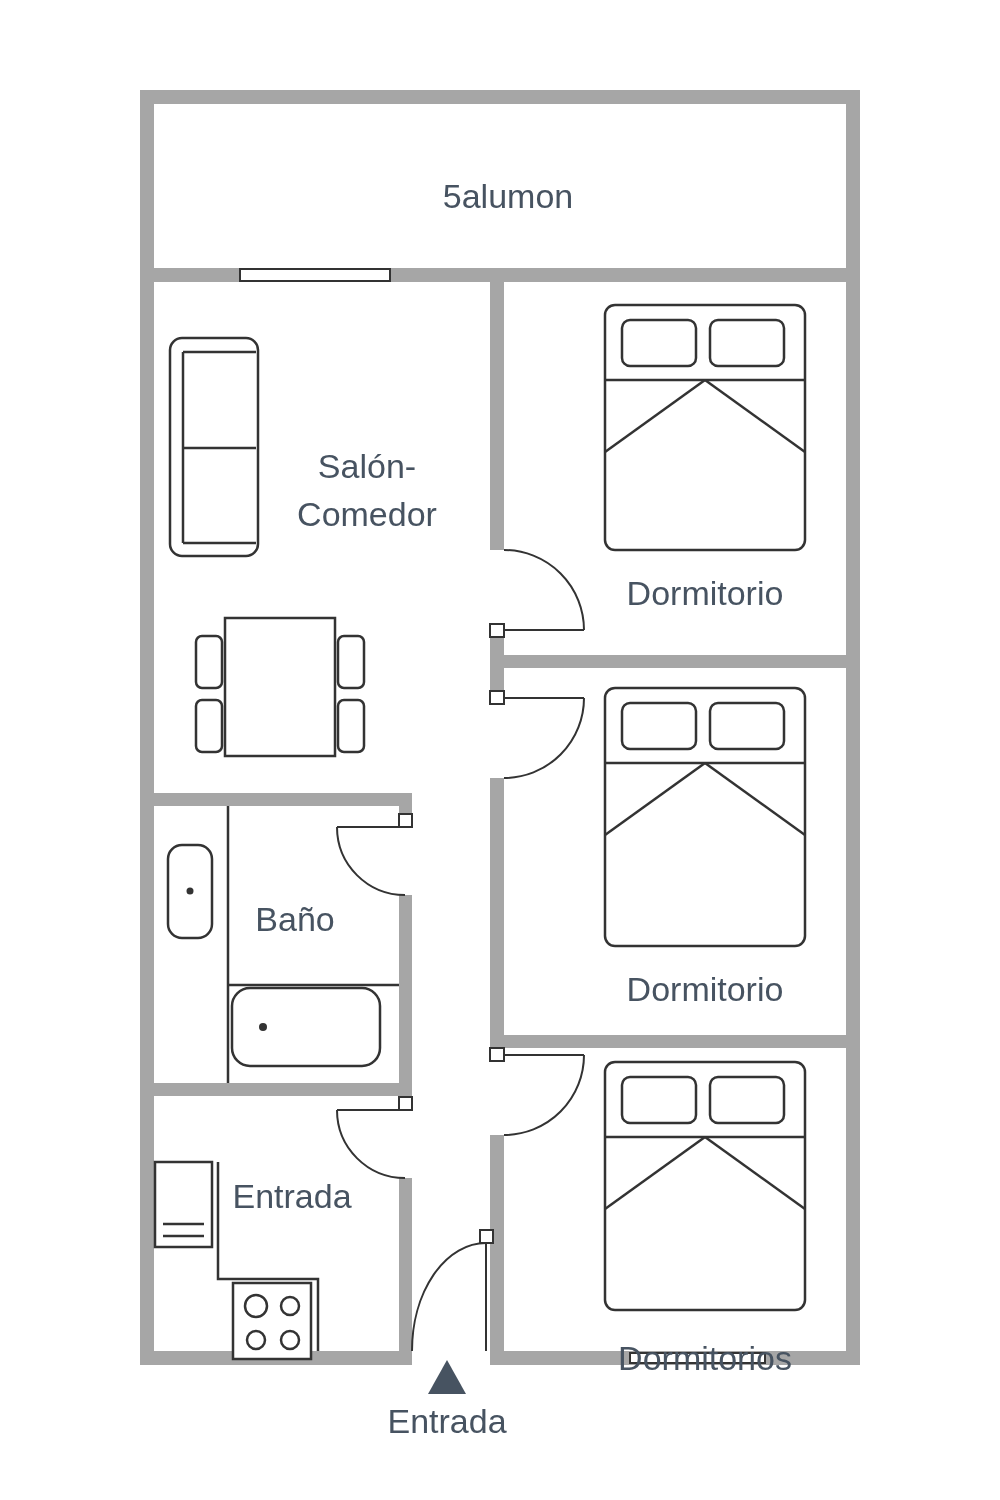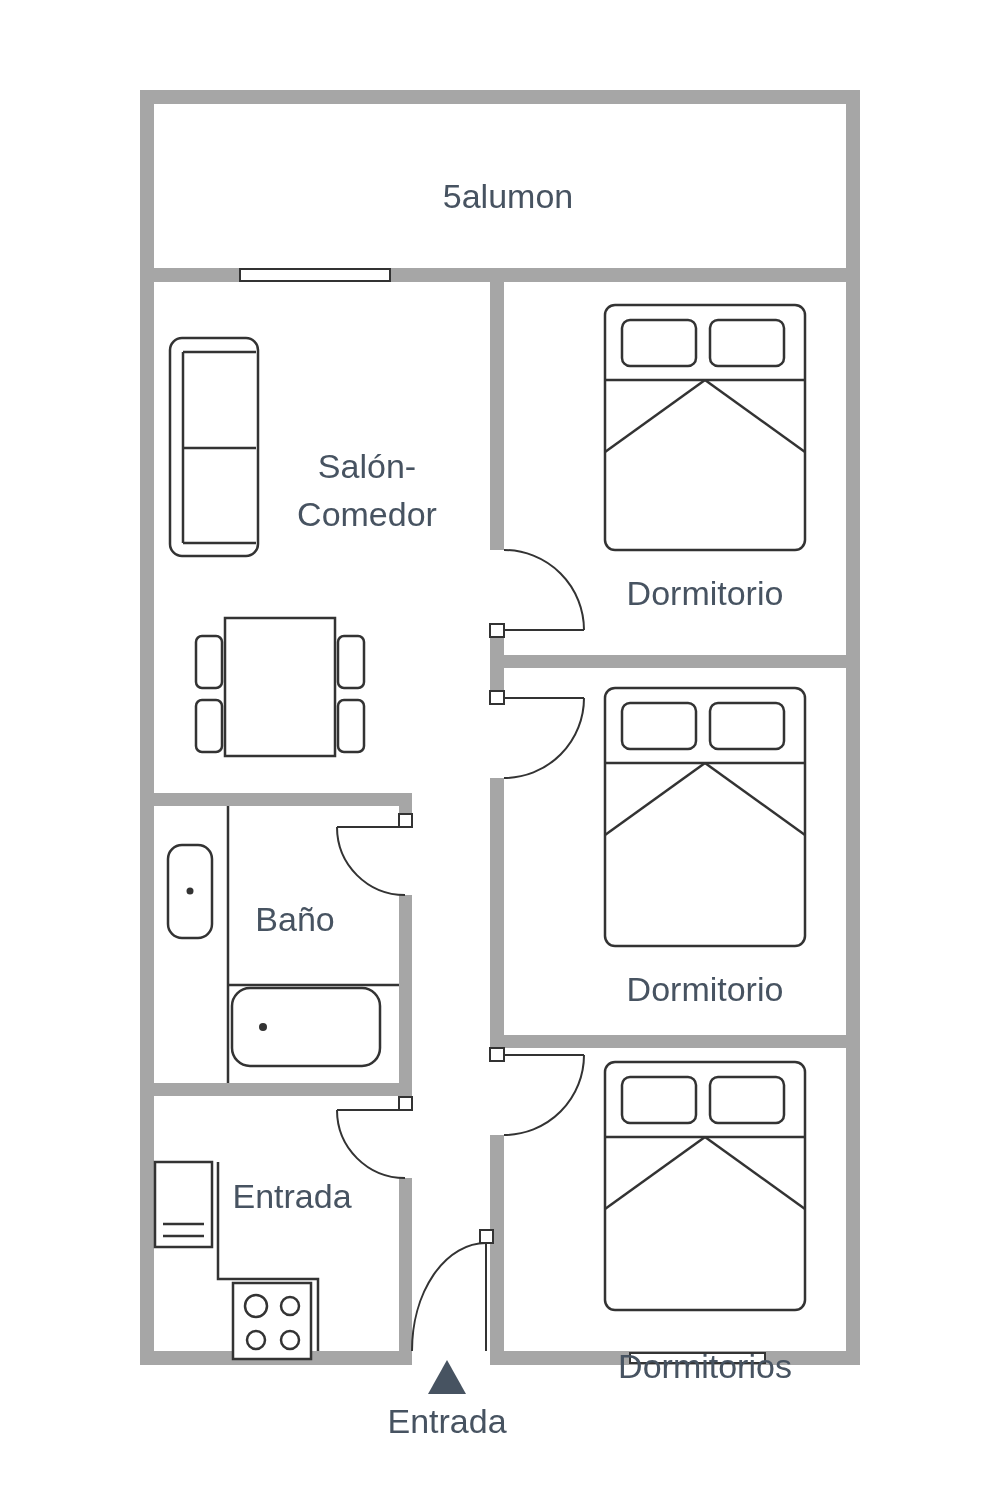--- a/index.html
+++ b/index.html
@@ -178,18 +178,18 @@
 
   <div class="label" style="left:508px;top:196px;">5alumon</div>
 
   <div class="label" style="left:367px;top:490px;">
     <span style="display:block">Salón-</span>
     <span style="display:block">Comedor</span>
   </div>
 
   <div class="label" style="left:705px;top:593px;">Dormitorio</div>
   <div class="label" style="left:705px;top:989px;">Dormitorio</div>
-  <div class="label" style="left:705px;top:1358px;margin-top:8px;">Dormitorios</div>
+  <div class="label" style="left:705px;top:1358px;">Dormitorios</div>
   <div class="label" style="left:295px;top:898px;margin-top:21px;">Baño</div>
   <div class="label" style="left:292px;top:1196px;">Entrada</div>
   <div class="label" style="left:447px;top:1421px;">Entrada</div>
 
 </div>
 
 </body></html>

